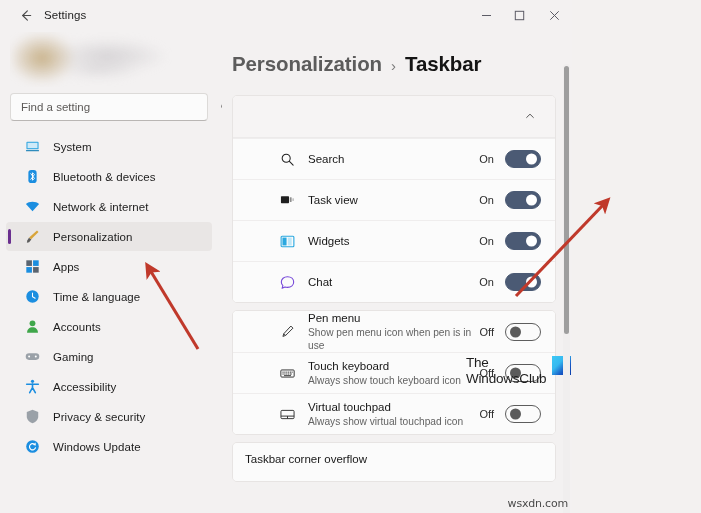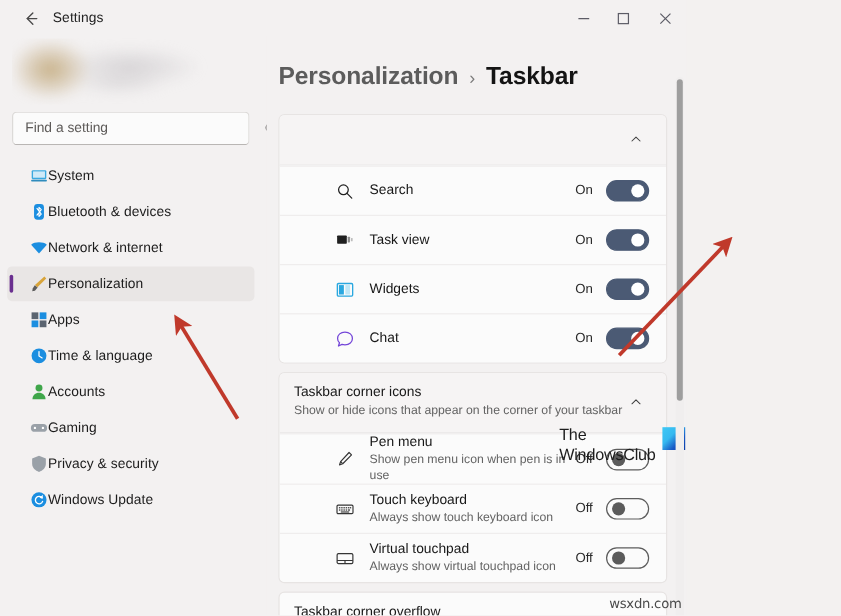--- a/index.html
+++ b/index.html
@@ -118,20 +118,21 @@
     flex-direction: column;
     gap: 1px;
   }
   .navitem {
     height: 29px;
     display: flex;
     align-items: center;
     border-radius: 4px;
     padding-left: 18px;
     position: relative;
+    gap: 13px;
   }
   .navitem.active { background: #e9e6e5; }
   .navitem.active::before {
     content: "";
     position: absolute;
     left: 2px; top: 7px;
     width: 3px; height: 15px;
     border-radius: 2px;
     background: #6a2f8f;
   }
@@ -459,20 +460,30 @@
           <span class="navicon">
             <svg width="15" height="15" viewBox="0 0 16 16">
               <rect x=".8" y="4.6" width="14.4" height="7" rx="3.5" fill="#9aa1a8"></rect>
               <circle cx="4.4" cy="8.1" r="1.05" fill="#ffffff"></circle>
               <circle cx="11.5" cy="8.1" r="1.05" fill="#ffffff"></circle>
             </svg>
           </span>
           <span class="navlabel">Gaming</span>
         </div>
 
+        <div class="navitem">
+          <span class="navicon">
+            <svg width="15" height="15" viewBox="0 0 16 16">
+              <circle cx="8" cy="2.5" r="1.7" fill="#1b8ee0"></circle>
+              <path d="M1.8 5.6 H14.2" stroke="#1b8ee0" stroke-width="1.7" stroke-linecap="round"></path>
+              <path d="M8 5.4 V9.2 L5 14.6 M8 9.2 L11 14.6" stroke="#1b8ee0" stroke-width="1.7" fill="none" stroke-linecap="round"></path>
+            </svg>
+          </span>
+          <span class="navlabel">Accessibility</span>
+        </div>
 
         <div class="navitem">
           <span class="navicon">
             <svg width="15" height="15" viewBox="0 0 16 16">
               <path d="M8 .9 L14.1 3.2 V8 C14.1 11.6 11.3 14.2 8 15.2 C4.7 14.2 1.9 11.6 1.9 8 V3.2 Z" fill="#9aa1a8"></path>
             </svg>
           </span>
           <span class="navlabel">Privacy &amp; security</span>
         </div>
 
@@ -571,31 +582,20 @@
               <div class="rlabel">Chat</div>
             </div>
             <span class="state">On</span>
             <div class="toggle on">
                 <span class="knob"></span>
               </div>
           </div>
         </div>
 
         <div class="card tall">
-          <div class="card-head">
-            <div class="txt">
-              <div class="title">Taskbar corner icons</div>
-              <div class="sub">Show or hide icons that appear on the corner of your taskbar</div>
-            </div>
-            <div class="chev">
-              <svg width="12" height="12" viewBox="0 0 16 16" fill="none" stroke="currentColor" stroke-width="1.15">
-                <path d="M3.5 10 L8 5.6 L12.5 10" stroke-linecap="round" stroke-linejoin="round"></path>
-              </svg>
-            </div>
-          </div>
 
           <div class="row">
             <span class="rico">
               <svg width="15" height="15" viewBox="0 0 16 16" fill="none" stroke="#353535" stroke-width="1.05">
                 <path d="M11.6 2.2 L13.8 4.4 L6 12.2 L3.1 13.2 L4.1 10.3 Z" stroke-linejoin="round"></path>
                 <path d="M4.2 10.4 L5.9 12.1"></path>
               </svg>
             </span>
             <div class="rtext">
               <div class="rlabel">Pen menu</div>

